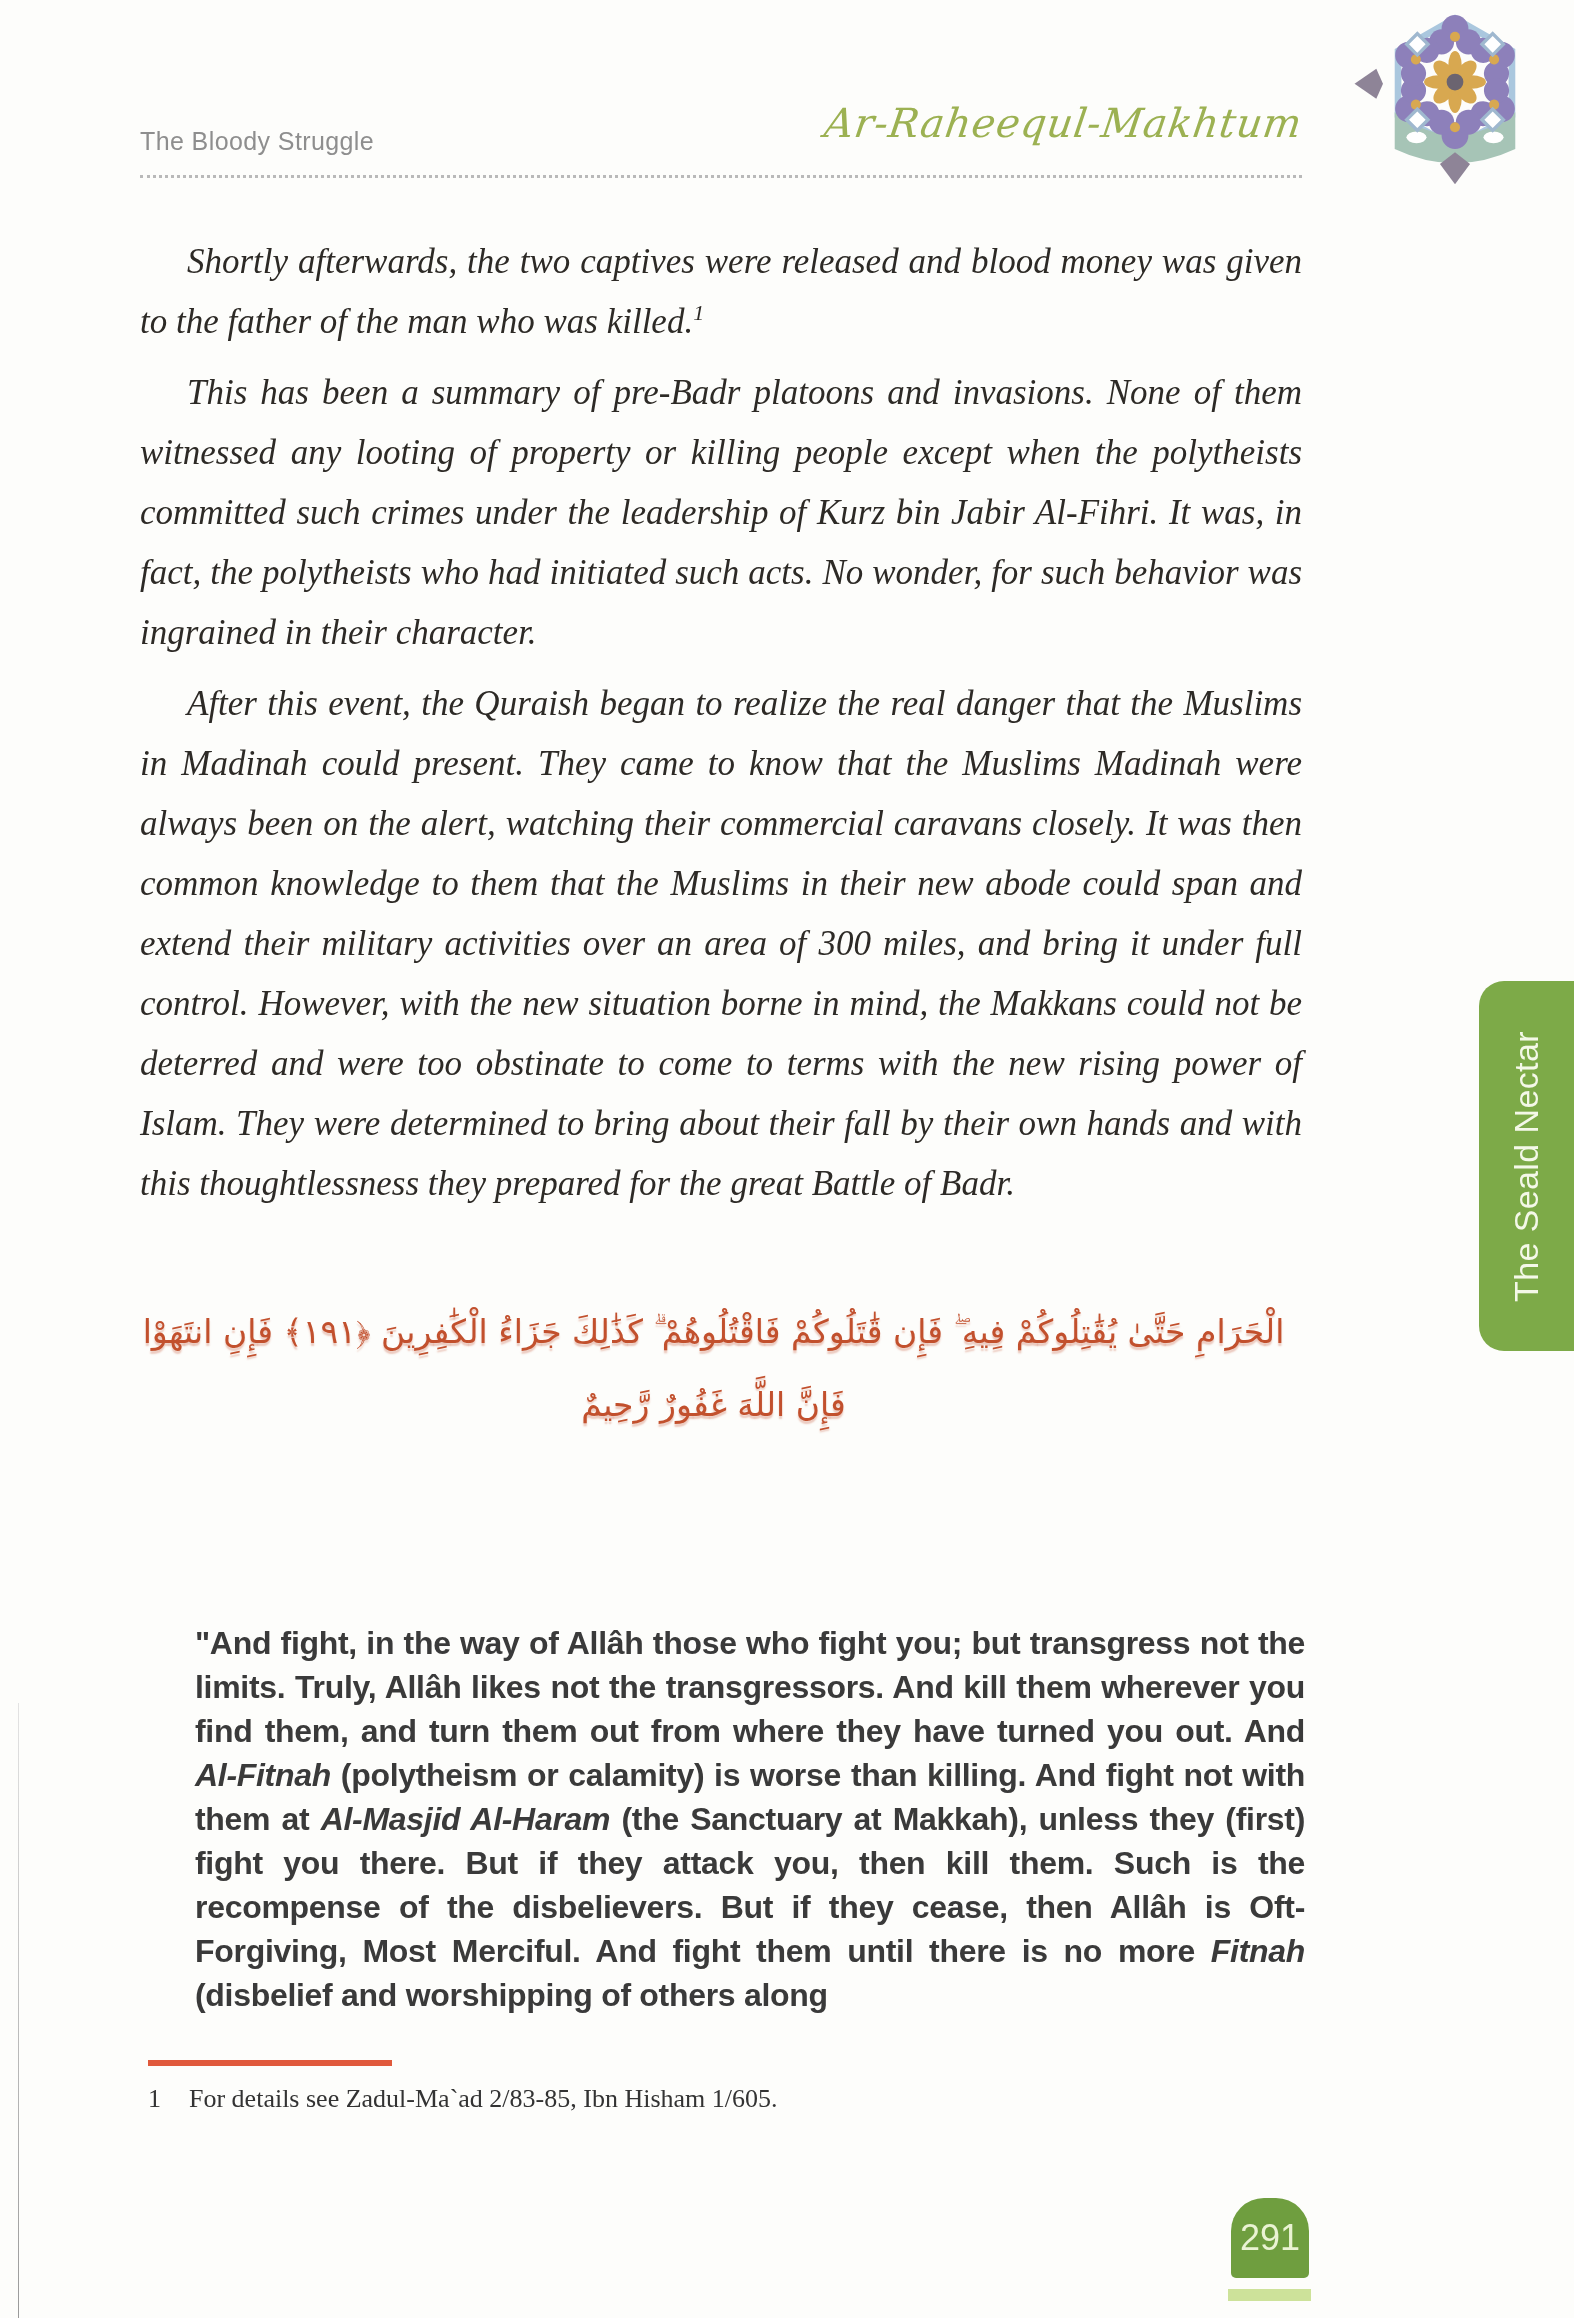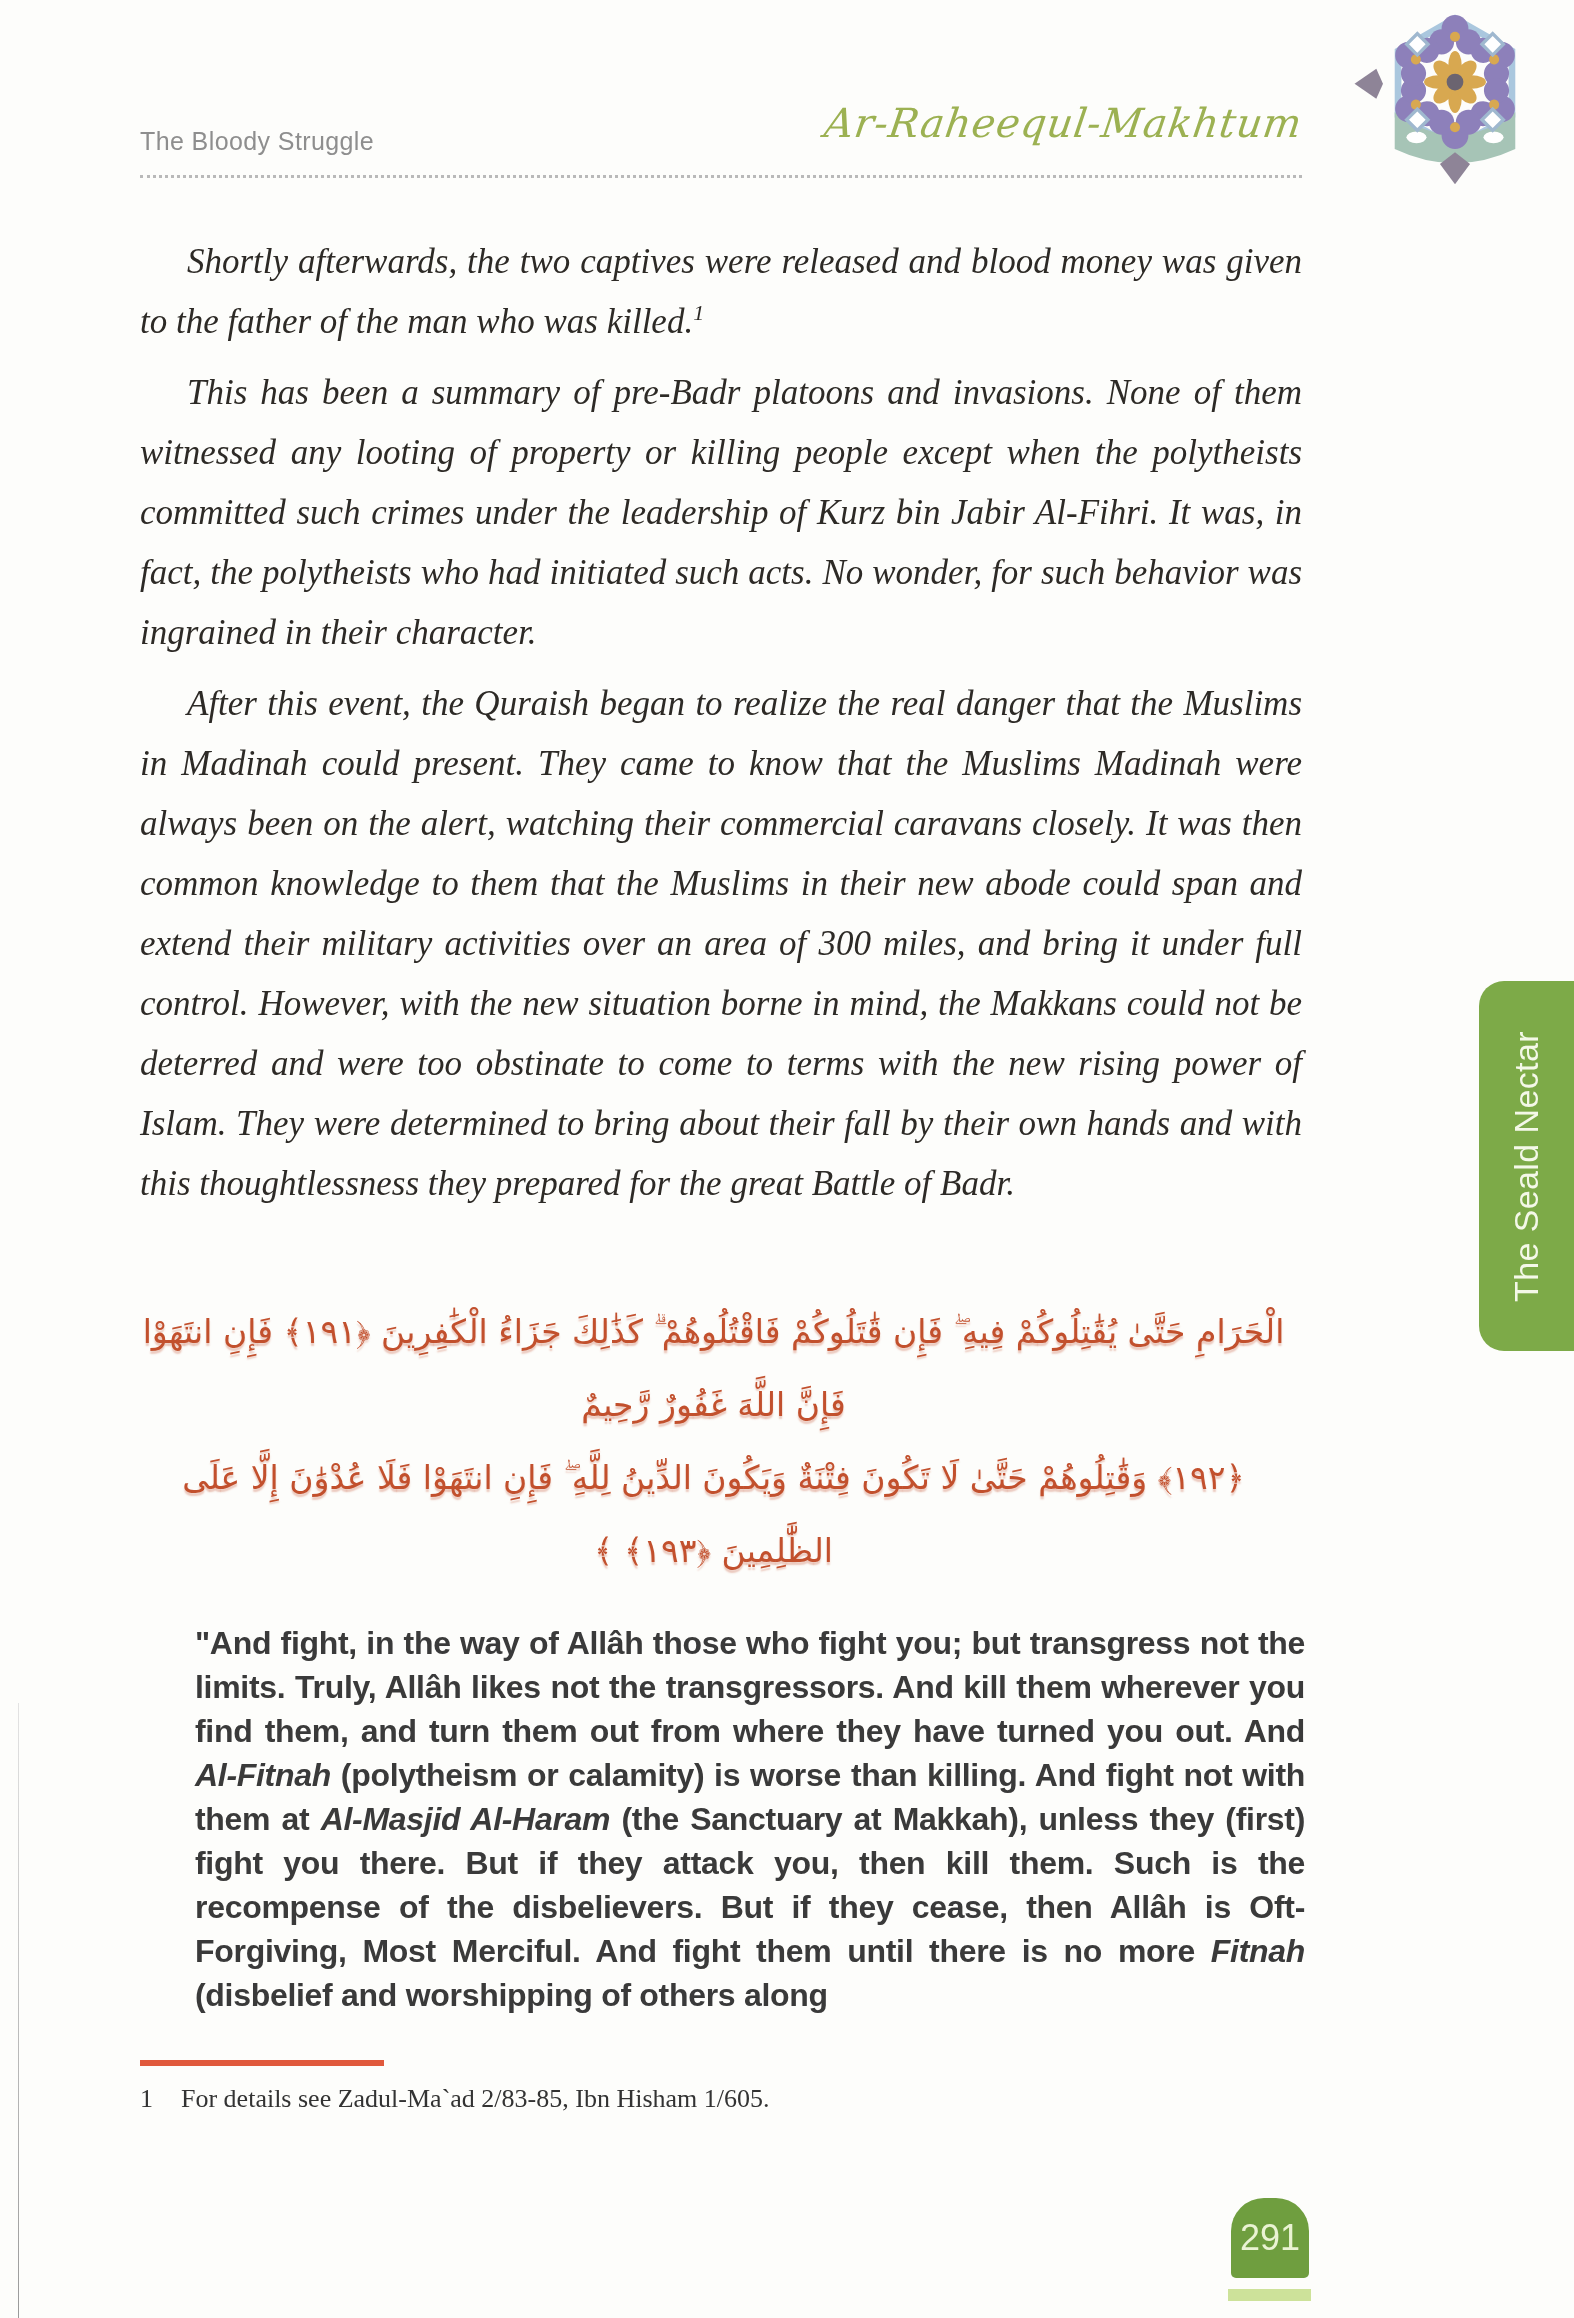--- a/index.html
+++ b/index.html
@@ -22,21 +22,21 @@
   
   .quran{position:absolute;left:125px;top:1295px;width:1177px;direction:rtl;text-align:center;
         font-family:"DejaVu Sans",sans-serif;font-size:33px;color:#c2502d;
         text-shadow:0 2.5px 1.7px rgba(194,80,45,.30);}
   .quran div{line-height:73px;}
   
   .translation{position:absolute;left:195px;top:1621px;width:1110px;
         font-family:"Liberation Sans",sans-serif;font-weight:700;color:#3a3a3a;
         font-size:32px;line-height:44px;text-align:justify;letter-spacing:-0.3px;}
   
-  .footnote{position:absolute;left:140px;top:2060px;width:1162px;}
+  .footnote{position:absolute;left:148px;top:2060px;width:1162px;}
   .footnote-rule{width:244px;height:5.8px;background:#e0593c;margin-bottom:18.4px;}
   .footnote-text{font-size:26px;color:#333;}
   .footnote-text .fn-marker{margin-right:28px;}
   
   .side-tab{position:absolute;right:0;top:981px;width:95px;height:370px;background:#7daa48;
         border-radius:25px 0 0 25px;display:flex;align-items:center;justify-content:center;}
   .side-tab span{transform:rotate(-90deg);white-space:nowrap;color:#f4f8e8;
         font-family:"Liberation Sans",sans-serif;font-size:34px;letter-spacing:0.4px;}
   
   .page-badge{position:absolute;left:1231px;top:2198px;width:78px;height:80px;background:#6f9e3f;
@@ -98,21 +98,20 @@
   </svg>
 
   <div class="body-flow">
     <p class="indent"><span>Shortly afterwards, the two captives were released and blood money was given to the father of the man who was killed.</span><sup>1</sup></p>
     <p class="indent">This has been a summary of pre-Badr platoons and invasions. None of them witnessed any looting of property or killing people except when the polytheists committed such crimes under the leadership of Kurz bin Jabir Al-Fihri. It was, in fact, the polytheists who had initiated such acts. No wonder, for such behavior was ingrained in their character.</p>
     <p class="indent">After this event, the Quraish began to realize the real danger that the Muslims in Madinah could present. They came to know that the Muslims Madinah were always been on the alert, watching their commercial caravans closely. It was then common knowledge to them that the Muslims in their new abode could span and extend their military activities over an area of 300 miles, and bring it under full control. However, with the new situation borne in mind, the Makkans could not be deterred and were too obstinate to come to terms with the new rising power of Islam. They were determined to bring about their fall by their own hands and with this thoughtlessness they prepared for the great Battle of Badr.</p>
   </div>
 
   <div class="quran">
     <div>الْحَرَامِ حَتَّىٰ يُقَٰتِلُوكُمْ فِيهِ ۖ فَإِن قَٰتَلُوكُمْ فَاقْتُلُوهُمْ ۗ كَذَٰلِكَ جَزَاءُ الْكَٰفِرِينَ ﴿١٩١﴾ فَإِنِ انتَهَوْا فَإِنَّ اللَّهَ غَفُورٌ رَّحِيمٌ</div>
-    <div>﴿١٩٢﴾ وَقَٰتِلُوهُمْ حَتَّىٰ لَا تَكُونَ فِتْنَةٌ وَيَكُونَ الدِّينُ لِلَّهِ ۖ فَإِنِ انتَهَوْا فَلَا عُدْوَٰنَ إِلَّا عَلَى الظَّٰلِمِينَ ﴿١٩٣﴾ ﴾</div>
   </div>
 
   <div class="translation"><span>"And fight, in the way of Allâh those who fight you; but transgress not the limits. Truly, Allâh likes not the transgressors. And kill them wherever you find them, and turn them out from where they have turned you out. And </span><i>Al-Fitnah</i><span> (polytheism or calamity) is worse than killing. And fight not with them at </span><i>Al-Masjid Al-Haram</i><span> (the Sanctuary at Makkah), unless they (first) fight you there. But if they attack you, then kill them. Such is the recompense of the disbelievers. But if they cease, then Allâh is Oft-Forgiving, Most Merciful. And fight them until there is no more </span><i>Fitnah</i><span> (disbelief and worshipping of others along</span></div>
 
   <div class="footnote">
     <div class="footnote-rule"></div>
     <div class="footnote-text"><span class="fn-marker">1</span><span>For details see Zadul-Ma`ad 2/83-85, Ibn Hisham 1/605.</span></div>
   </div>
 
   <div class="side-tab">

